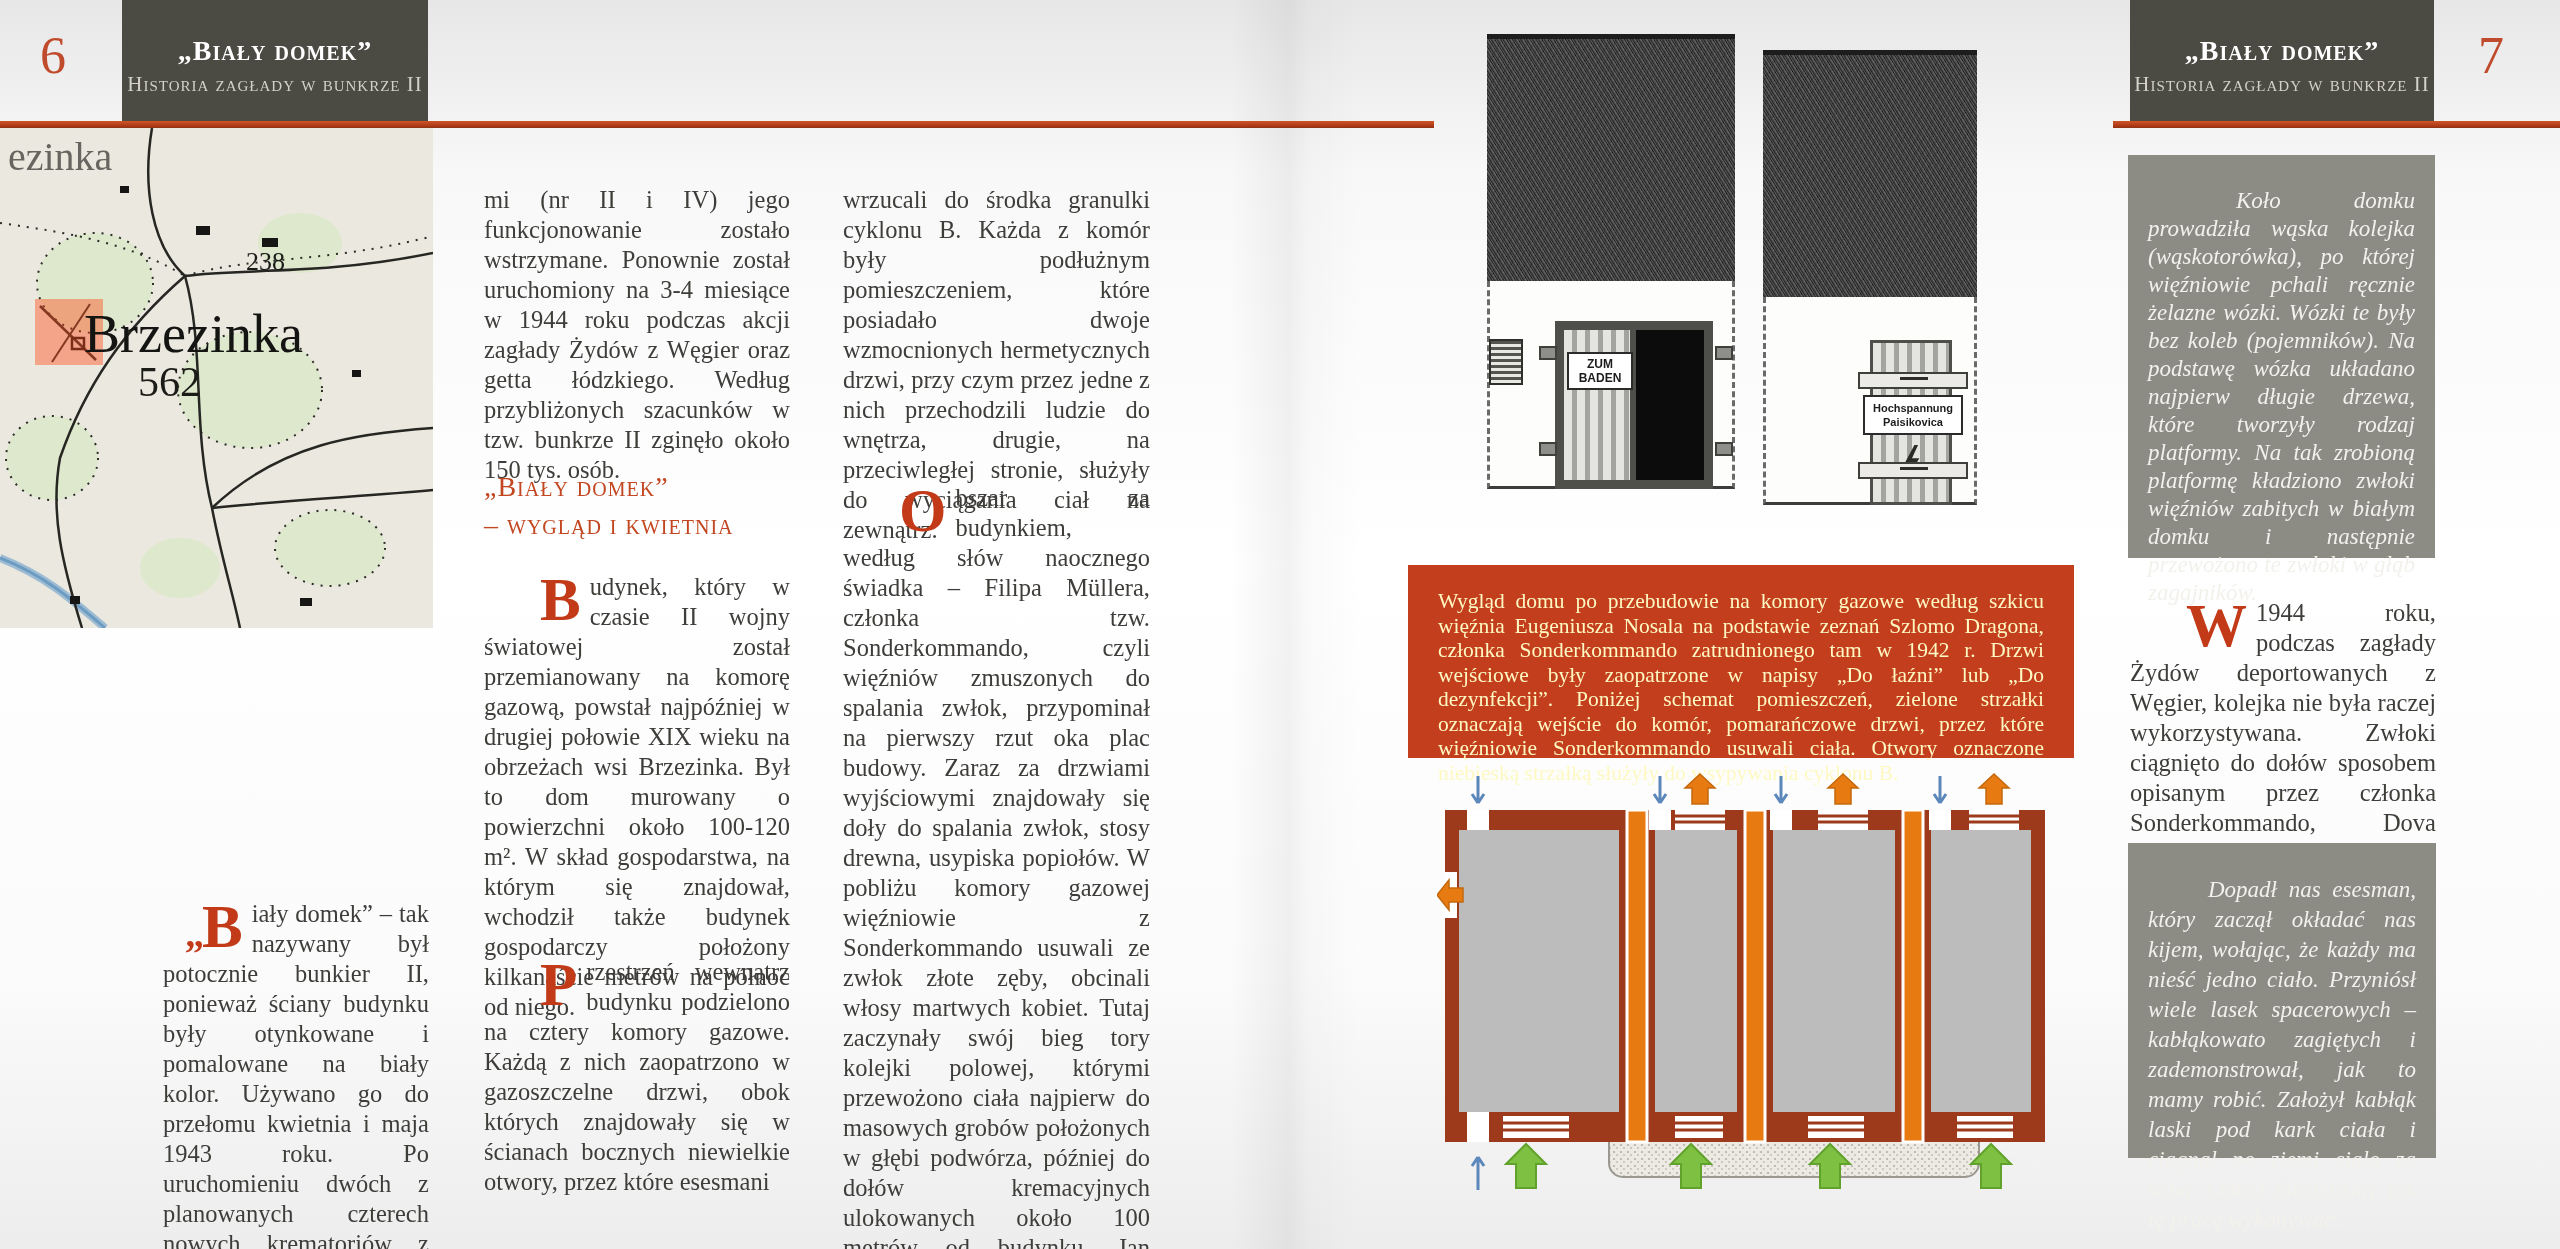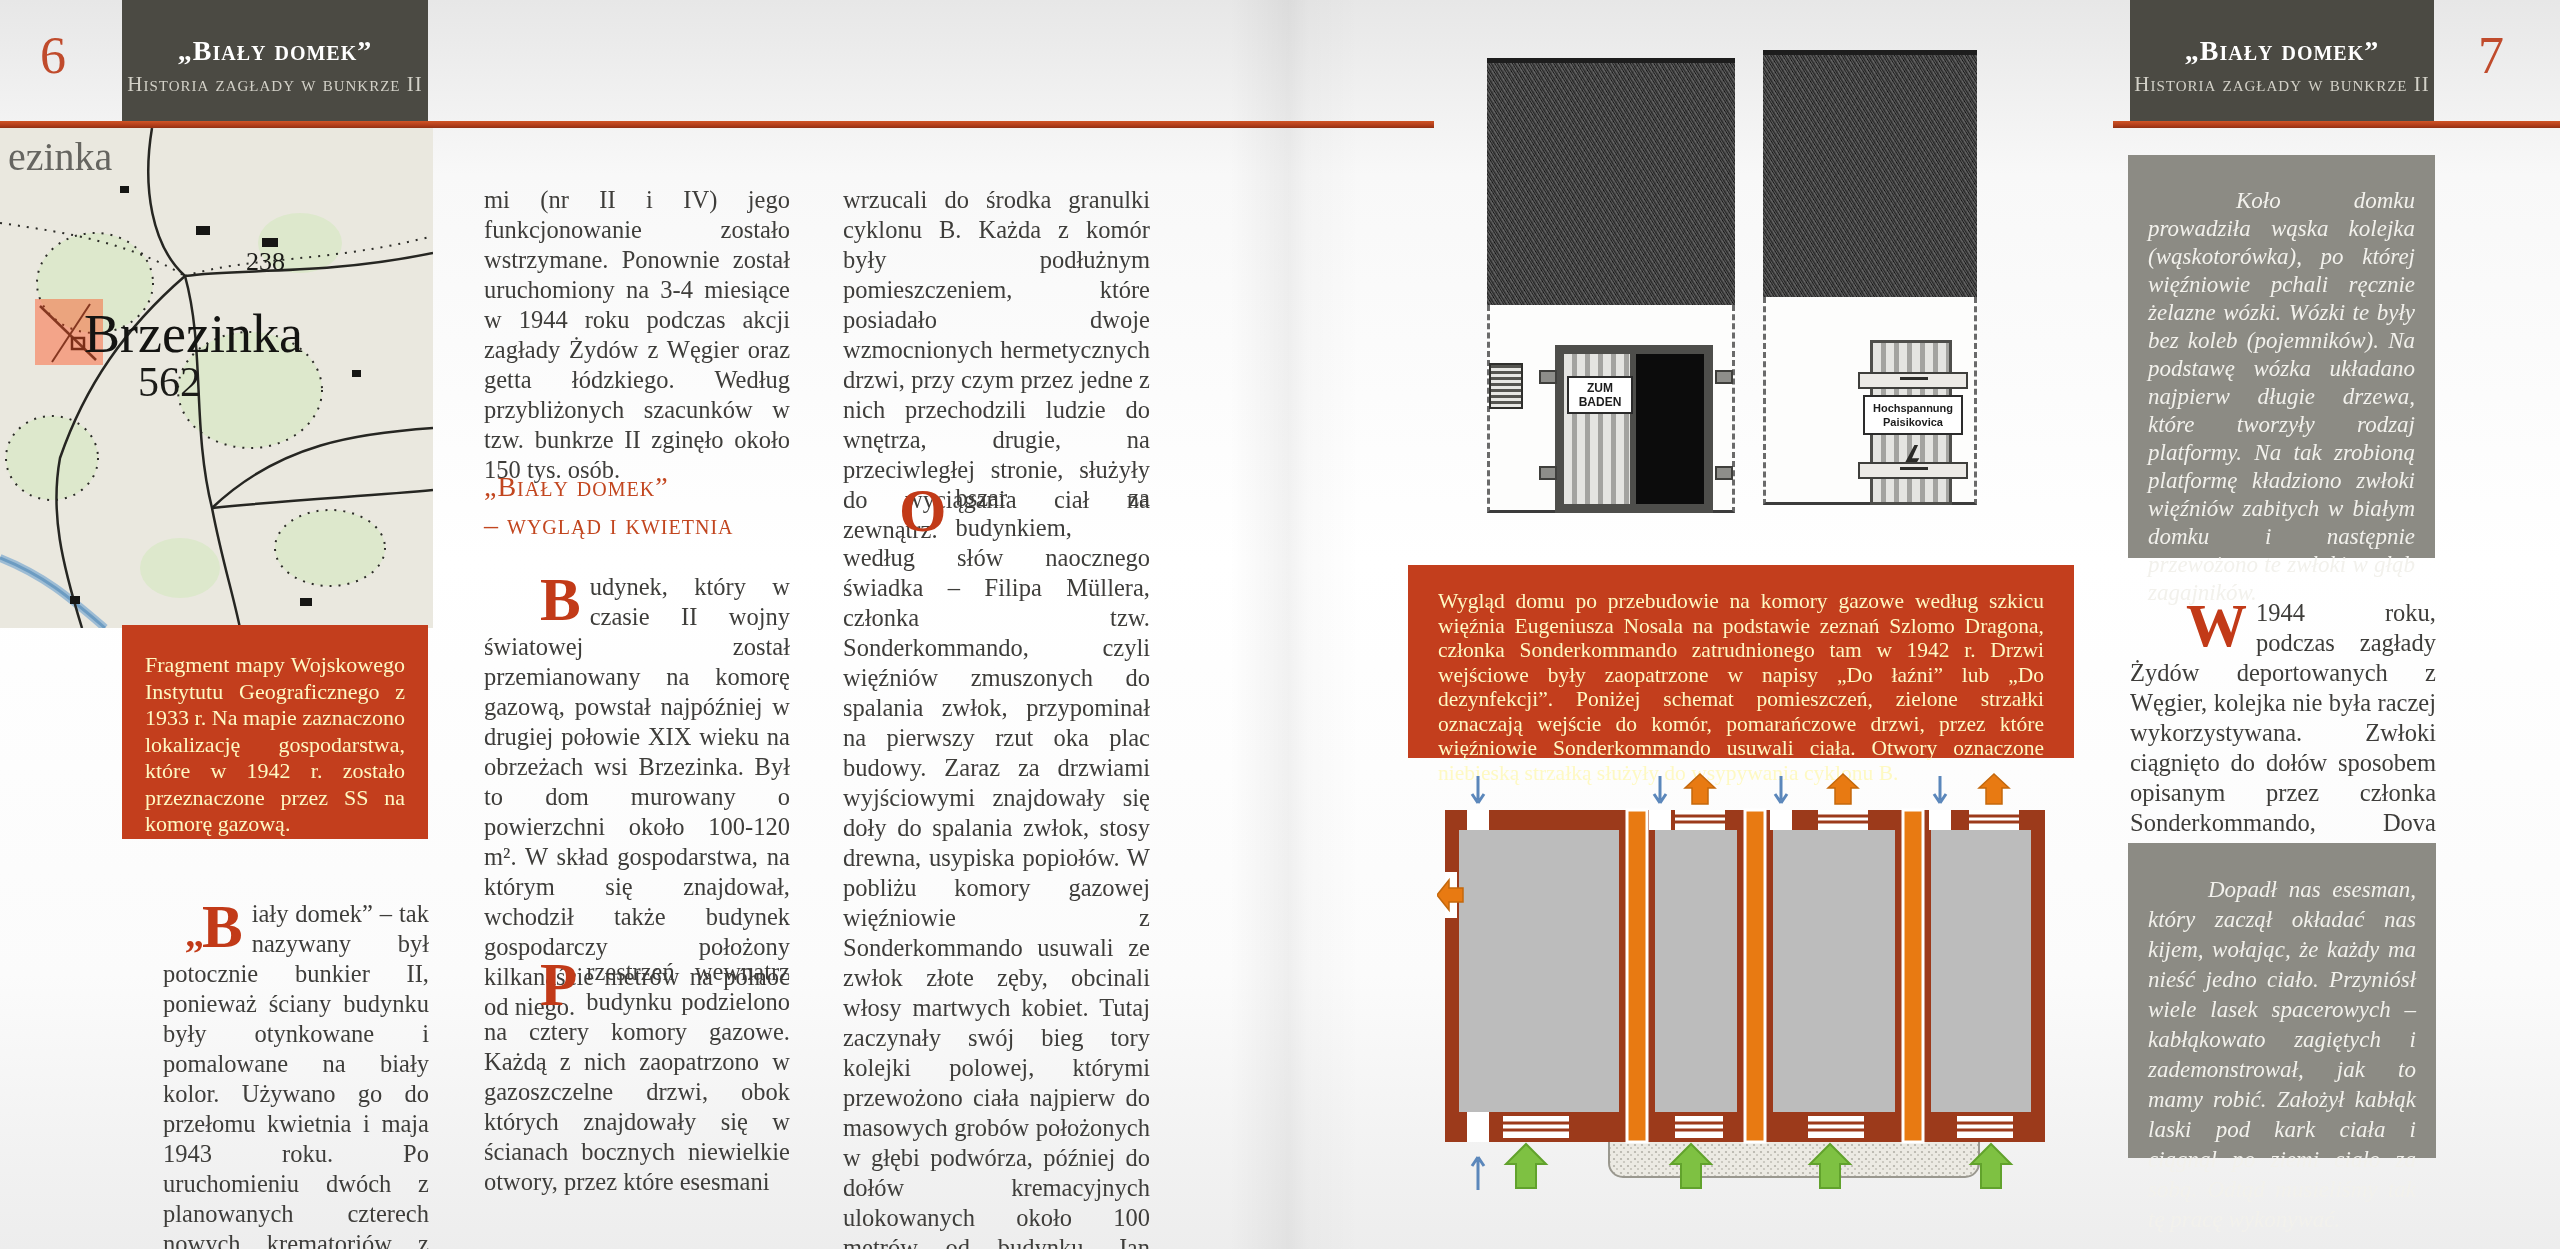--- a/index.html
+++ b/index.html
@@ -112,23 +112,20 @@
       <line x1="52" y1="234" x2="90" y2="176" stroke="#2e2e2a" stroke-width="2"></line>
       <rect x="72" y="210" width="12" height="11" fill="none" stroke="#1d1d1a" stroke-width="2.5"></rect>
       <rect x="35" y="171" width="68" height="66" fill="#ff4512" opacity="0.42"></rect>
       <text x="8" y="42" font-size="40" fill="#3a3a36" opacity="0.75" font-family="Liberation Serif, serif">ezinka</text>
       <text x="246" y="142" font-size="26" fill="#1b1b18" font-family="Liberation Serif, serif">238</text>
       <text x="84" y="224" font-size="54" fill="#141412" font-family="Liberation Serif, serif">Brzezinka</text>
       <text x="138" y="268" font-size="42" fill="#1b1b18" font-family="Liberation Serif, serif">562</text>
     </svg>
   </div>
 
-  <div class="caption-box caption-left" style="left:122px;top:625px;width:306px;height:214px;">
-    <span>Fragment mapy Wojskowego Instytutu Geograficznego z 1933 r. Na mapie zaznaczono lokalizację gospodarstwa, które w 1942 r. zostało przeznaczone przez SS na komorę gazową.</span>
-  </div>
 
   <div class="body-par" style="left:163px;top:899px;width:266px;">
     <span class="dropcap small-ind"><span class="dq">„</span><span>B</span></span><span>iały domek” – tak nazywany był potocznie bunkier II, ponieważ ściany budynku były otynkowane i pomalowane na biały kolor. Używano go do przełomu kwietnia i maja 1943 roku. Po uruchomieniu dwóch z planowanych czterech nowych krematoriów z komorami gazowy-</span>
   </div>
 
   <div class="body-par" style="left:484px;top:185px;width:306px;">
     <span>mi (nr II i IV) jego funkcjonowanie zostało wstrzymane. Ponownie został uruchomiony na 3-4 miesiące w 1944 roku podczas akcji zagłady Żydów z Węgier oraz getta łódzkiego. Według przybliżonych szacunków w tzw. bunkrze II zginęło około 150 tys. osób.</span>
   </div>
   <div class="section-heading" style="left:484px;top:468px;width:306px;">
     <div>„Biały domek”</div>
@@ -141,21 +138,21 @@
     <span class="dropcap"><span>P</span></span><span>rzestrzeń wewnątrz budynku podzielono na cztery komory gazowe. Każdą z nich zaopatrzono w gazoszczelne drzwi, obok których znajdowały się w ścianach bocznych niewielkie otwory, przez które esesmani</span>
   </div>
 
   <div class="body-par" style="left:843px;top:185px;width:307px;">
     <span>wrzucali do środka granulki cyklonu B. Każda z komór były podłużnym pomieszczeniem, które posiadało dwoje wzmocnionych hermetycznych drzwi, przy czym przez jedne z nich przechodzili ludzie do wnętrza, drugie, na przeciwległej stronie, służyły do wyciągania ciał na zewnątrz.</span>
   </div>
   <div class="body-par" style="left:843px;top:483px;width:307px;">
     <span class="dropcap"><span>O</span></span><span>bszar za budynkiem, według słów naocznego świadka – Filipa Müllera, członka tzw. Sonderkommando, czyli więźniów zmuszonych do spalania zwłok, przypominał na pierwszy rzut oka plac budowy. Zaraz za drzwiami wyjściowymi znajdowały się doły do spalania zwłok, stosy drewna, usypiska popiołów. W pobliżu komory gazowej więźniowie z Sonderkommando usuwali ze zwłok złote zęby, obcinali włosy martwych kobiet. Tutaj zaczynały swój bieg tory kolejki polowej, którymi przewożono ciała najpierw do masowych grobów położonych w głębi podwórza, później do dołów kremacyjnych ulokowanych około 100 metrów od budynku. Jan Poloczek, jeden z nadzorujących to miejsce esesmanów, zeznał po wojnie:</span>
   </div>
 
-  <div class="sketch" style="left:1487px;top:58px;width:248px;height:455px;">
+  <div class="sketch" style="left:1487px;top:34px;width:248px;height:455px;">
     <div class="roof" style="height:243px;"></div>
     <div class="wall" style="top:247px;height:208px;"></div>
     <div class="win-hatch" style="left:2px;top:305px;width:30px;height:42px;"></div>
     <div class="door-frame" style="left:68px;top:287px;width:158px;height:168px;">
       <div class="leaf-planks" style="width:66px;"></div>
       <div class="leaf-dark" style="width:68px;"></div>
     </div>
     <div class="door-sign" style="left:80px;top:318px;width:58px;padding:3px 2px;font-size:12px;line-height:14px;">
       <div>ZUM</div>
       <div>BADEN</div>

